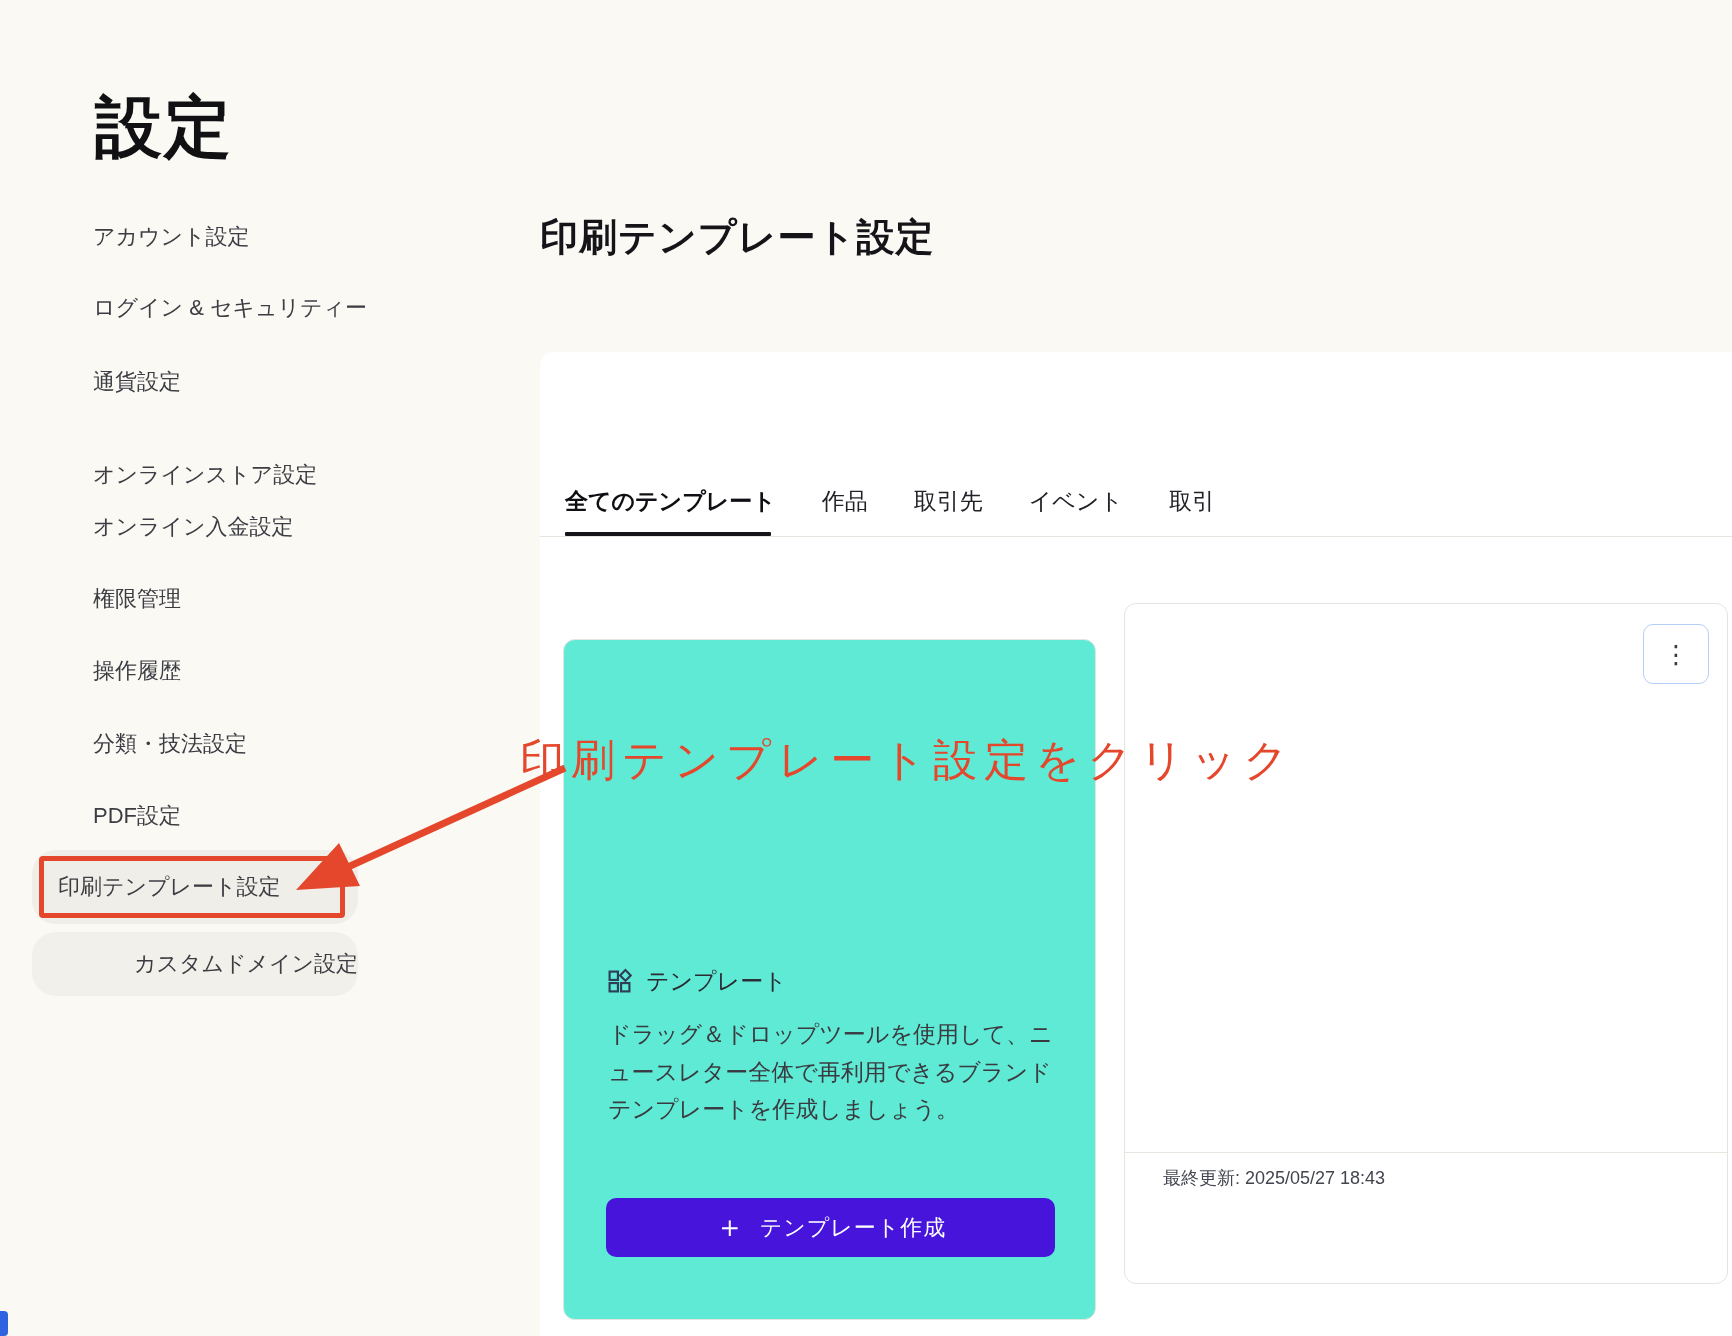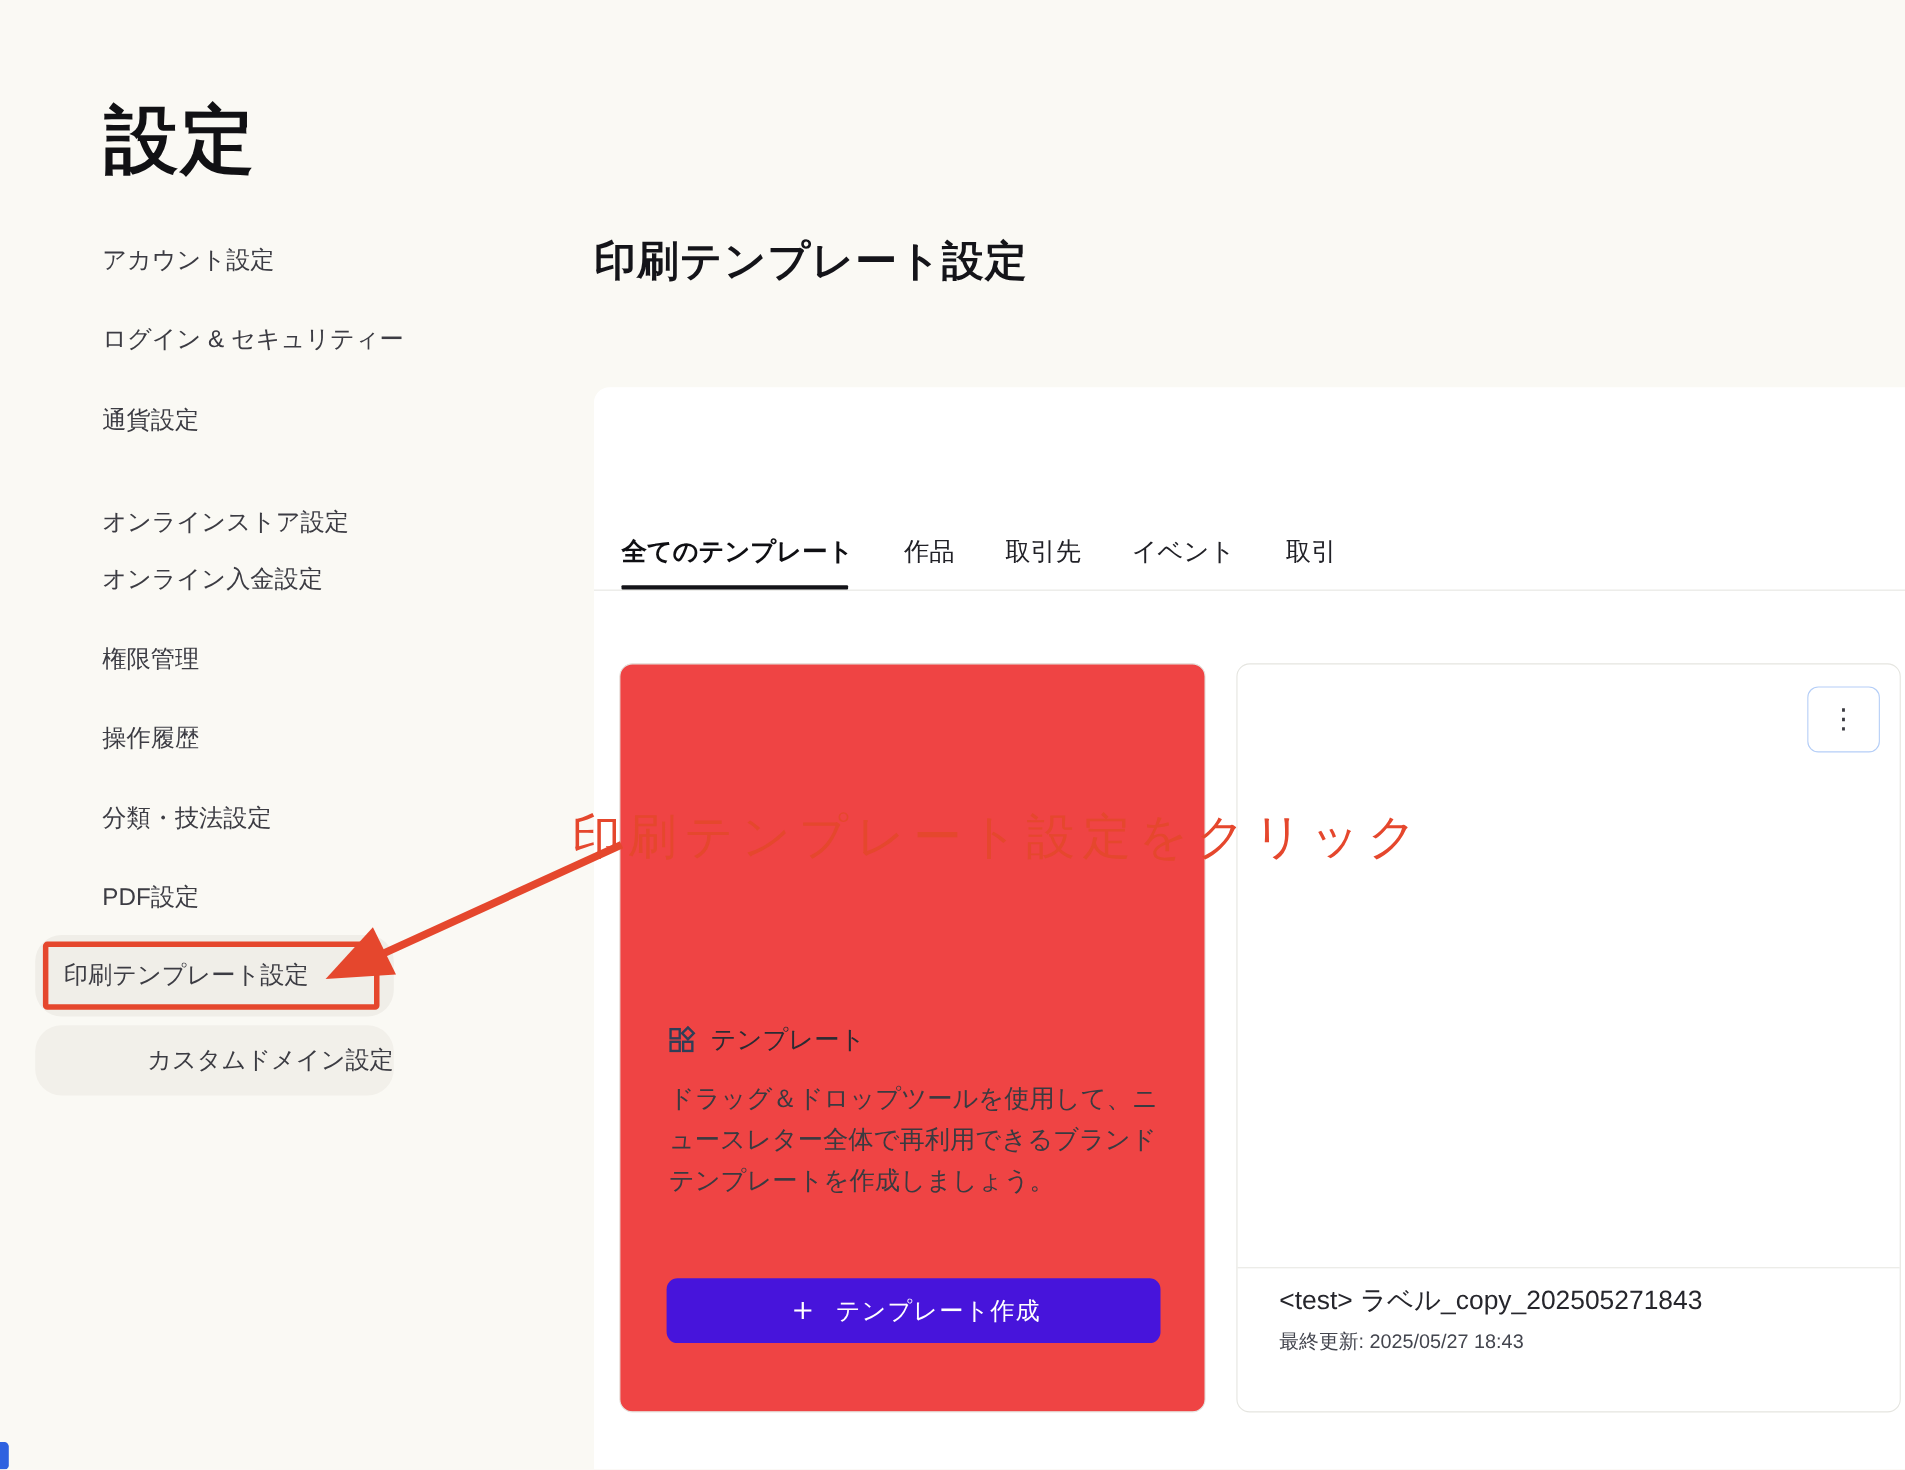--- a/index.html
+++ b/index.html
@@ -21,21 +21,21 @@
 
   
   .tabs{position:absolute;left:565px;top:486px;display:flex;gap:46px;z-index:2;}
   .tab{font-size:23px;color:#212127;cursor:pointer;white-space:nowrap;}
   .tab.active{font-weight:700;color:#0f0f13;}
   .tab-sep{position:absolute;left:540px;top:536px;right:0;height:1px;background:#e6e6e1;}
   .tab-underline{position:absolute;left:565px;top:532px;width:206px;height:4px;background:#141419;border-radius:1px;}
 
   
   .card{position:absolute;top:603px;height:681px;border:1px solid #e5e5e0;border-radius:12px;box-sizing:border-box;}
-  .card1{left:563px;width:533px;background:#ef4444;}
+  .card1{left:563px;width:533px;background:#5eead4;margin-top:36px;}
   .card2{left:1124px;width:604px;background:#ffffff;cursor:pointer;}
 
   .tpl-head{position:absolute;left:42px;top:326px;display:flex;align-items:center;gap:13px;}
   .tpl-head-label{font-size:23px;color:#2b2b33;}
   .tpl-desc{position:absolute;left:44px;top:376px;width:450px;font-size:23px;line-height:37.5px;color:#3a3a40;line-break:anywhere;}
   .create-btn{position:absolute;left:42px;top:558px;width:449px;height:59px;background:#4714db;border:none;border-radius:10px;display:flex;align-items:center;justify-content:center;gap:15px;color:#ffffff;cursor:pointer;font-family:inherit;}
   .create-btn .plus{font-size:30px;font-weight:300;line-height:1;margin-top:-2px;}
   .create-btn .lbl{font-size:22px;letter-spacing:1px;}
 
   .menu-btn{position:absolute;top:20px;right:18px;width:64px;height:58px;background:#ffffff;border:1.5px solid #b5cef7;border-radius:10px;display:flex;align-items:center;justify-content:center;cursor:pointer;}
@@ -108,21 +108,20 @@
       <span class="lbl">テンプレート作成</span>
     </button>
   </div>
 
   <div class="card card2">
     <div class="menu-btn">
       <span class="dots">⋮</span>
     </div>
     <div class="card-divider"></div>
     <div class="card-footer">
-      <p class="item-name">&lt;test&gt; ラベル_copy_202505271843</p>
       <p class="item-updated">最終更新: 2025/05/27 18:43</p>
     </div>
   </div>
 
   <div class="annotation-text">印刷テンプレート設定をクリック</div>
   <svg class="annotation-arrow" viewBox="0 0 1732 1336">
     <line x1="565" y1="768" x2="348" y2="867" stroke="#e5472d" stroke-width="7"></line>
     <polygon points="296,890 339,843 360,886" fill="#e5472d"></polygon>
   </svg>
 

